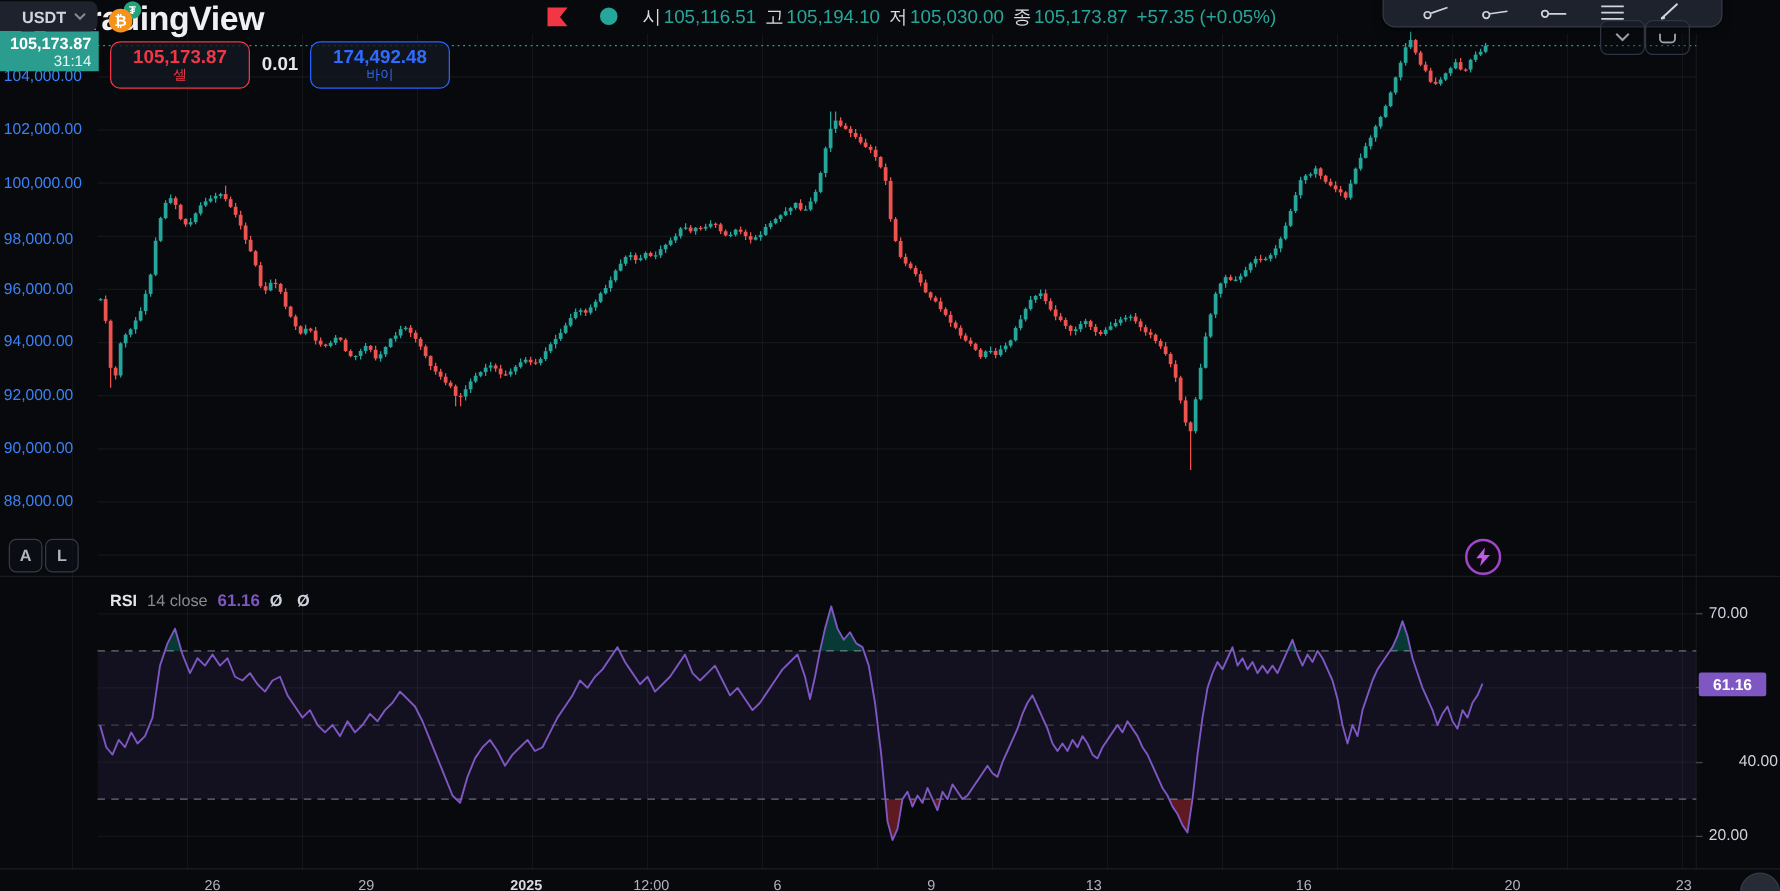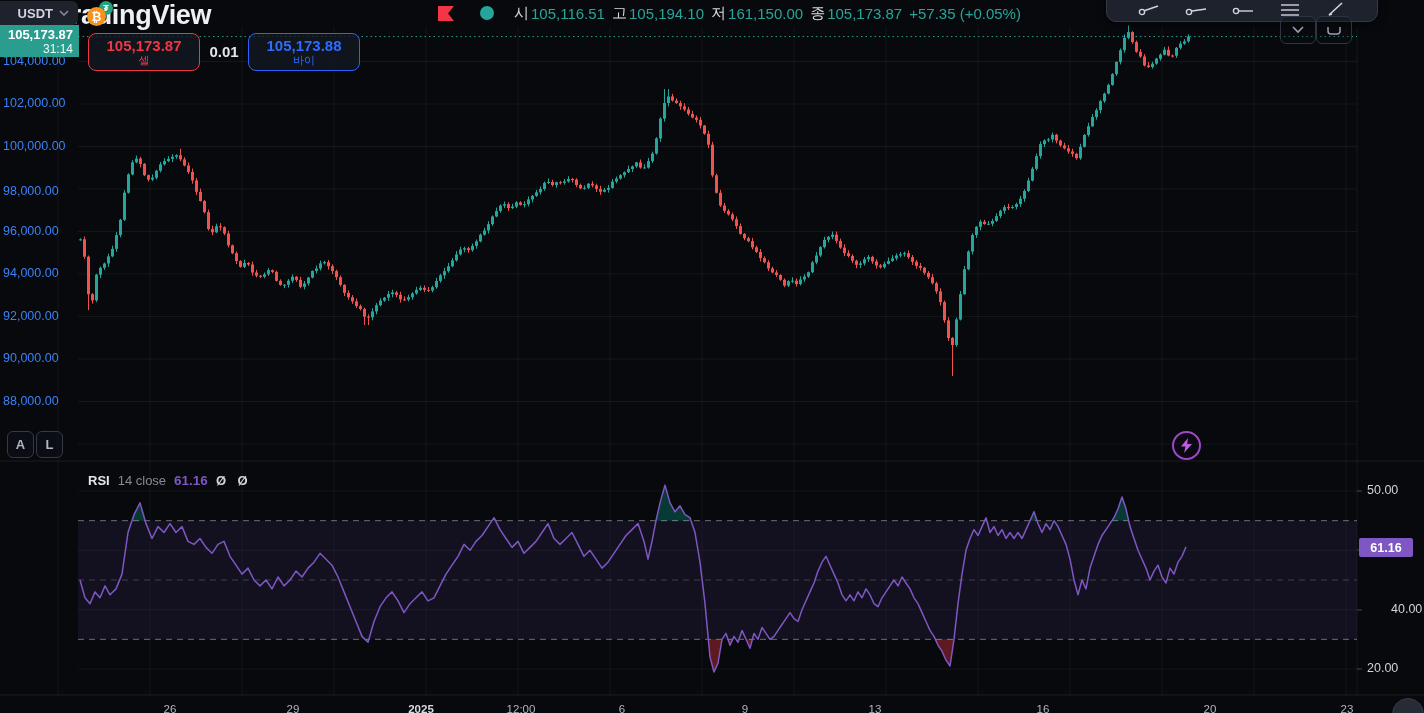--- a/index.html
+++ b/index.html
@@ -683,21 +683,21 @@
     <svg id="flag-icon" class="abs" width="18" height="17">
       <path d="M1,1 h16 l-6,7.5 6,7.5 h-16 z" fill="#f23645"></path>
       </svg>
     <div id="live-dot" class="abs"></div>
     <div id="ohlc" class="abs">
       <span class="lb">시</span>
         <span class="vl" style="margin-left:-5px">105,116.51</span>
       <span class="lb">고</span>
         <span class="vl" style="margin-left:-5px">105,194.10</span>
       <span class="lb">저</span>
-        <span class="vl" style="margin-left:-5px">161,150.00</span>
+        <span class="vl" style="margin-left:-5px">105,030.00</span>
       <span class="lb">종</span>
         <span class="vl" style="margin-left:-5px">105,173.87</span>
       <span class="vl">+57.35 (+0.05%)</span>
     </div>
   </div>
 
   <div id="float-toolbar" class="abs">
     <svg width="22" height="16">
         <circle cx="4" cy="11" r="2.6" fill="none" stroke="#d1d4dc" stroke-width="1.4"></circle>
         <line x1="7" y1="9.5" x2="20" y2="5" stroke="#d1d4dc" stroke-width="1.4"></line>
@@ -730,21 +730,21 @@
         <path d="M1,1 v4 a3,3 0 0 0 3,3 h6 a3,3 0 0 0 3,-3 v-4" fill="none" stroke="#9aa0ab" stroke-width="1.5"></path>
       </svg>
   </div>
 
   <div id="sell-btn" class="trade-btn abs">
     <div class="p">105,173.87</div>
     <div class="s">셀</div>
   </div>
   <div id="spread" class="abs">0.01</div>
   <div id="buy-btn" class="trade-btn abs">
-    <div class="p">105,173.88</div>
+    <div class="p">174,492.48</div>
     <div class="s">바이</div>
   </div>
 
   <div id="price-axis" class="abs" style="left:0;top:27px;width:78px;height:434px;z-index:2"></div>
   <div id="price-badge" class="abs">
     <div class="l1">105,173.87</div>
     <div class="l2">31:14</div>
   </div>
 
   <div id="auto-btn" class="sq-btn abs">
@@ -785,21 +785,21 @@
   <div id="corner-blob" class="abs"></div>
 <div class="pl" style="top: 53.5px;">104,000.00</div>
     <div class="pl" style="top: 96px;">102,000.00</div>
     <div class="pl" style="top: 138.5px;">100,000.00</div>
     <div class="pl" style="top: 168px; margin-top: 16px;">98,000.00</div>
     <div class="pl" style="top: 223.5px;">96,000.00</div>
     <div class="pl" style="top: 266px;">94,000.00</div>
     <div class="pl" style="top: 308.5px;">92,000.00</div>
     <div class="pl" style="top: 351px;">90,000.00</div>
     <div class="pl" style="top: 393.5px;">88,000.00</div>
-    <div class="rl" style="top: 483px;">50.00</div>
+    <div class="rl" style="top: 483px;">70.00</div>
     <div class="rl" style="top: 542.3px;">60.00</div>
     <div class="rl" style="top: 601.7px; margin-left: 24px;">40.00</div>
     <div class="rl" style="top: 661px;">20.00</div>
     <div class="tl" style="left: 170px;">26</div>
     <div class="tl" style="left: 293px;">29</div>
     <div class="tl bold" style="left: 421px;">2025</div>
     <div class="tl" style="left: 521px;">12:00</div>
     <div class="tl" style="left: 622px;">6</div>
     <div class="tl" style="left: 745px;">9</div>
     <div class="tl" style="left: 875px;">13</div>

